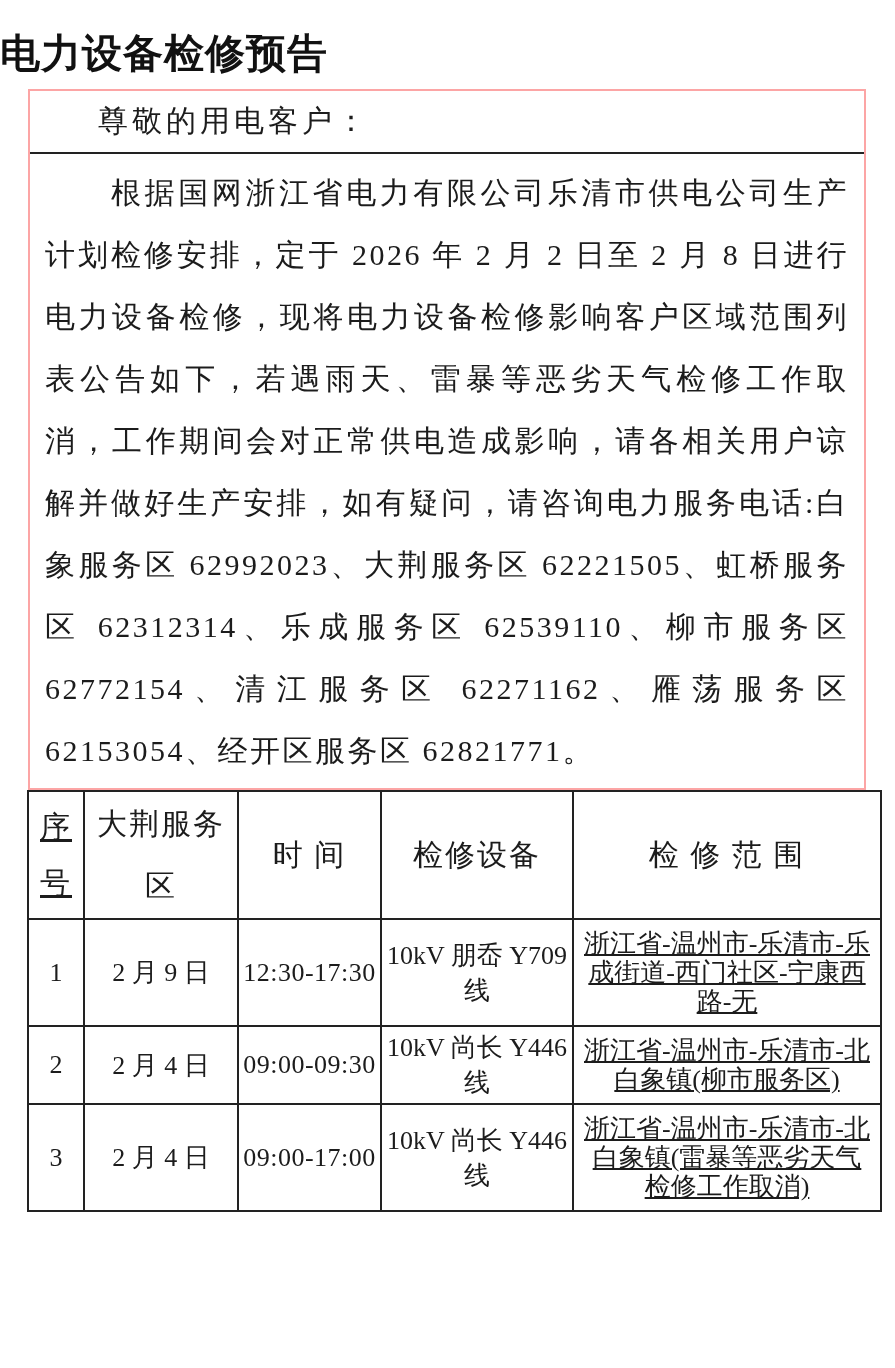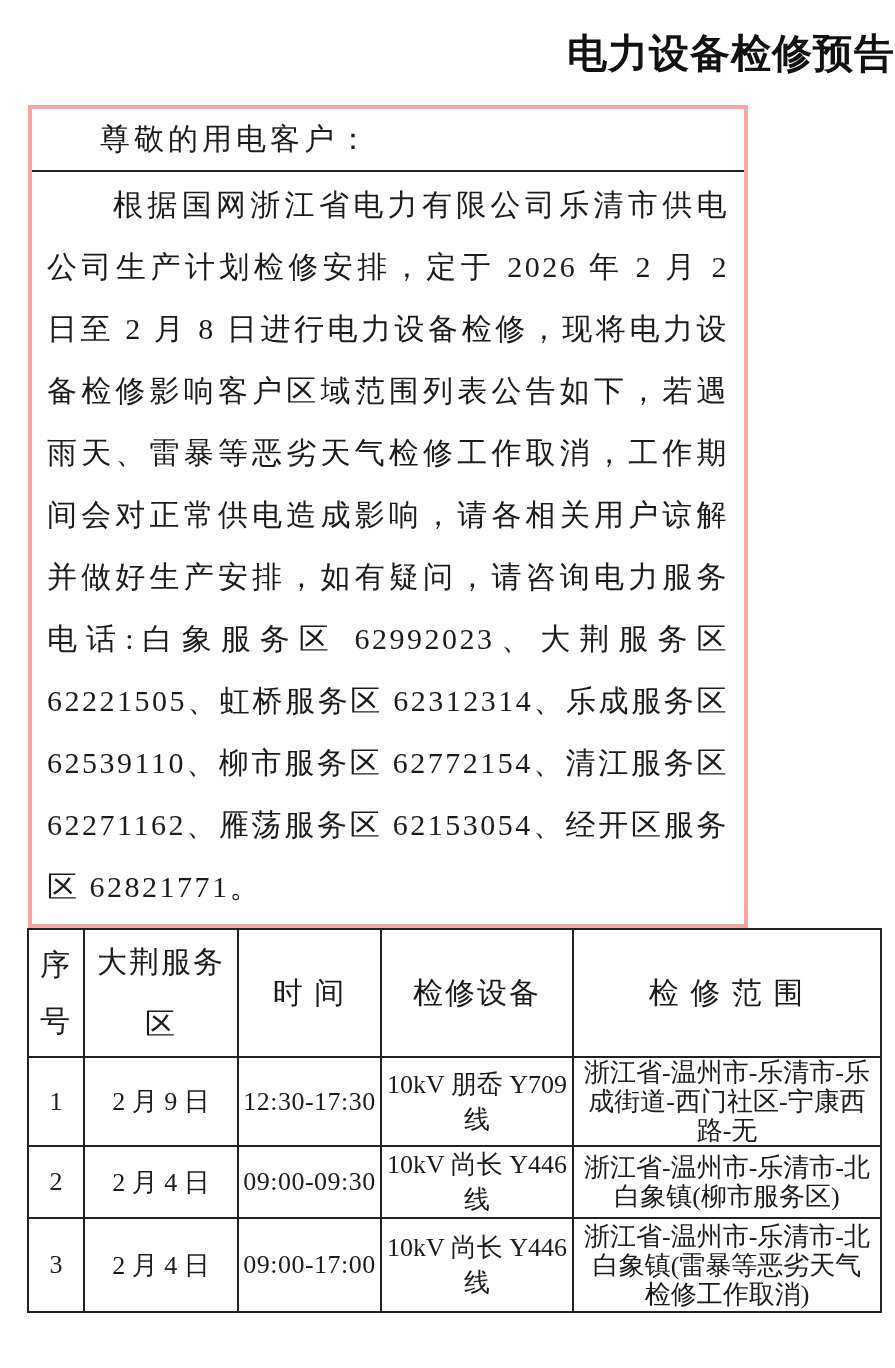--- a/index.html
+++ b/index.html
@@ -6,45 +6,45 @@
   html, body {
     width: 895px; height: 1368px;
     background: #ffffff;
     color: #1c1c1c;
     font-family: "Liberation Serif", "DejaVu Serif", serif;
     overflow: hidden;
   }
   .page { width: 895px; height: 1368px; position: relative; }
 
   .doc-title {
-    text-align: right;
+    text-align: left;
     padding-top: 26px;
     font-family: "Liberation Sans", "DejaVu Sans", sans-serif;
     font-weight: 900;
     font-size: 40px;
     letter-spacing: 1px;
     color: #111;
   }
 
   .notice-box {
-    margin: 24px auto 0 28px;
-    width: 720px;
-    border: 4px solid #fca5a5;
+    margin: 8px auto 0 28px;
+    width: 838px;
+    border: 2px solid #fca5a5;
   }
   .salutation-row {
     height: 63px;
     border-bottom: 2px solid #222;
     display: flex;
     align-items: center;
     padding-left: 68px;
     font-size: 30px;
     letter-spacing: 4px;
   }
   .notice-body {
-    padding: 2px 15px 6px 15px;
+    padding: 8px 15px 6px 15px;
     font-size: 30px;
     line-height: 62px;
     text-align: justify;
     text-justify: inter-character;
     text-indent: 66px;
     letter-spacing: 2.5px;
   }
 
   table.sched {
     margin-left: 27px;
@@ -60,28 +60,28 @@
     overflow: hidden;
   }
   col.c-no   { width: 56px; }
   col.c-date { width: 154px; }
   col.c-time { width: 143px; }
   col.c-eq   { width: 192px; }
   col.c-sc   { width: 308px; }
 
   tr.head-row { height: 128px; }
   tr.head-row th { font-size: 30px; line-height: 62px; letter-spacing: 2px; }
-  tr.head-row th.h-no { line-height: 56px; padding: 0 10px; }
+  tr.head-row th.h-no { line-height: 56px; padding: 0 10px; text-decoration: underline; }
 
   tr.data-row td { font-size: 26px; }
   tr.row-1 { height: 70px; }
   tr.row-2 { height: 68px; }
   tr.row-3 { height: 94px; }
   td.cell-eq { font-size: 23px; }
-  td.cell-sc { font-size: 24px; line-height: 29px; padding: 0 6px; }
+  td.cell-sc { font-size: 24px; line-height: 29px; padding: 9px 6px; text-decoration: underline; }
   td.cell-time { font-size: 25px; letter-spacing: 0.5px; }
 
   .footer-signature {
     margin-top: 180px;
     margin-left: 170px;
     font-size: 30px;
     letter-spacing: 1.5px;
   }
 </style>
 </head>

